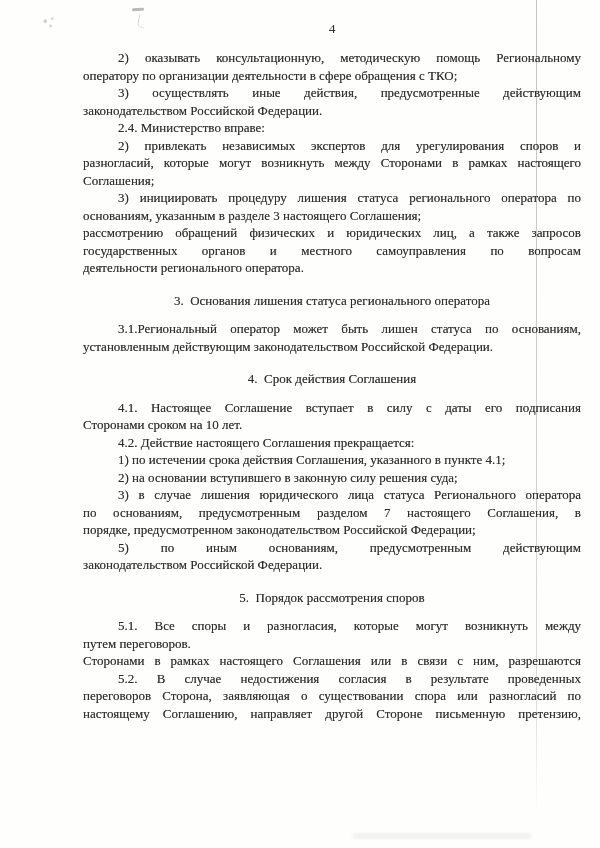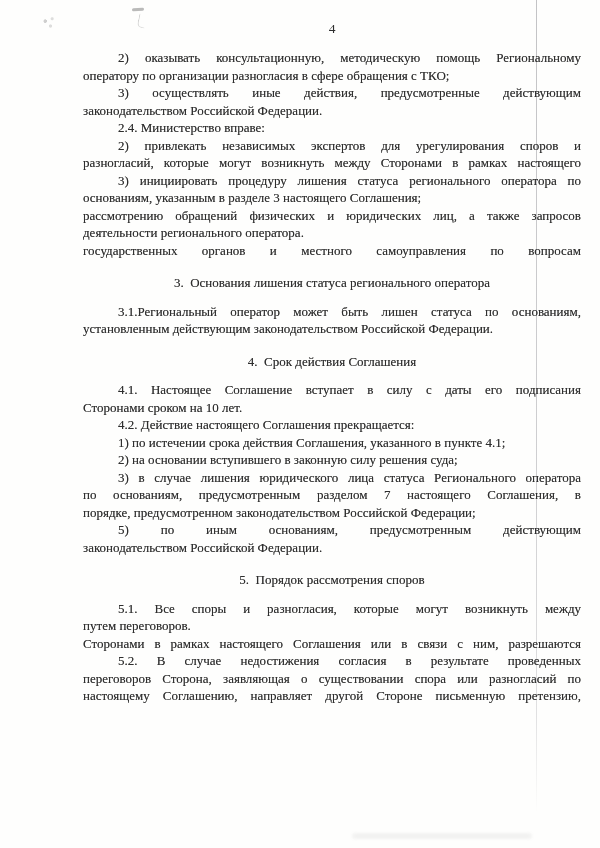--- a/index.html
+++ b/index.html
@@ -65,41 +65,42 @@
   <div class="smudge-a"></div>
   <div class="smudge-b"></div>
   <div class="smudge-c"></div>
   <div class="scan-line"></div>
 
   <div class="page-number">4</div>
 
   <div class="content" id="doc-body">
       <div class="block paragraph">
         <div class="line first just">2) оказывать консультационную, методическую помощь Региональному</div>
-        <div class="line">оператору по организации разногласия в сфере обращения с ТКО;</div>
+        <div class="line">оператору по организации деятельности в сфере обращения с ТКО;</div>
       </div>
       <div class="block paragraph">
         <div class="line first just">3) осуществлять иные действия, предусмотренные действующим</div>
         <div class="line">законодательством Российской Федерации.</div>
       </div>
       <div class="block paragraph">
         <div class="line first">2.4. Министерство вправе:</div>
       </div>
       <div class="block paragraph">
         <div class="line first just">2) привлекать независимых экспертов для урегулирования споров и</div>
         <div class="line just">разногласий, которые могут возникнуть между Сторонами в рамках настоящего</div>
+        <div class="line">Соглашения;</div>
       </div>
       <div class="block paragraph">
         <div class="line first just">3) инициировать процедуру лишения статуса регионального оператора по</div>
         <div class="line">основаниям, указанным в разделе 3 настоящего Соглашения;</div>
       </div>
       <div class="block paragraph">
         <div class="line just">рассмотрению обращений физических и юридических лиц, а также запросов</div>
+        <div class="line just">государственных органов и местного самоуправления по вопросам</div>
         <div class="line">деятельности регионального оператора.</div>
-        <div class="line just">государственных органов и местного самоуправления по вопросам</div>
       </div>
       <div class="block heading">
         <div class="line">3.  Основания лишения статуса регионального оператора</div>
       </div>
       <div class="block paragraph">
         <div class="line first just">3.1.Региональный оператор может быть лишен статуса по основаниям,</div>
         <div class="line">установленным действующим законодательством Российской Федерации.</div>
       </div>
       <div class="block heading">
         <div class="line">4.  Срок действия Соглашения</div>

